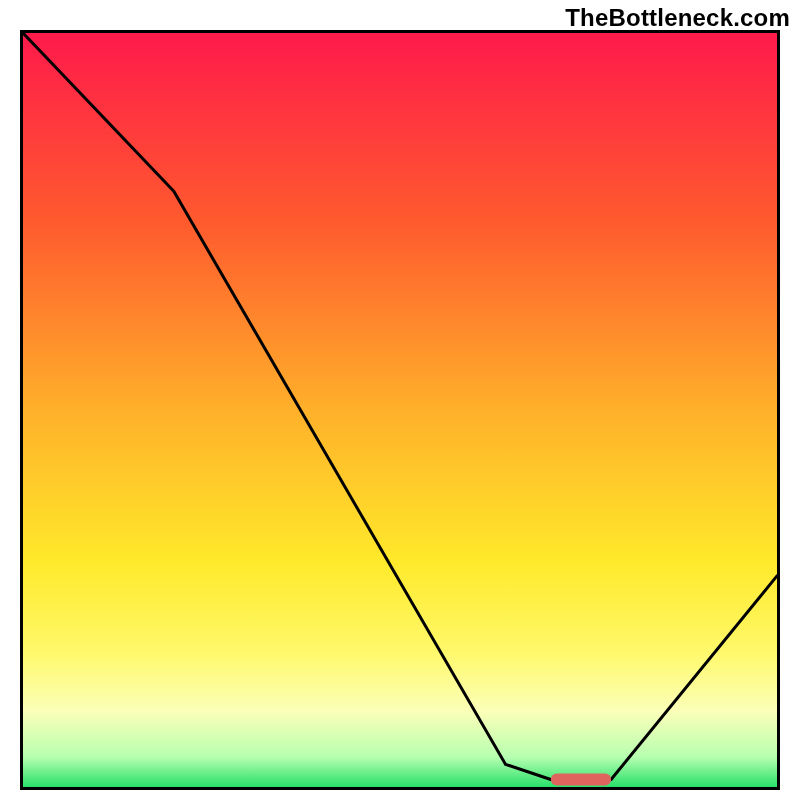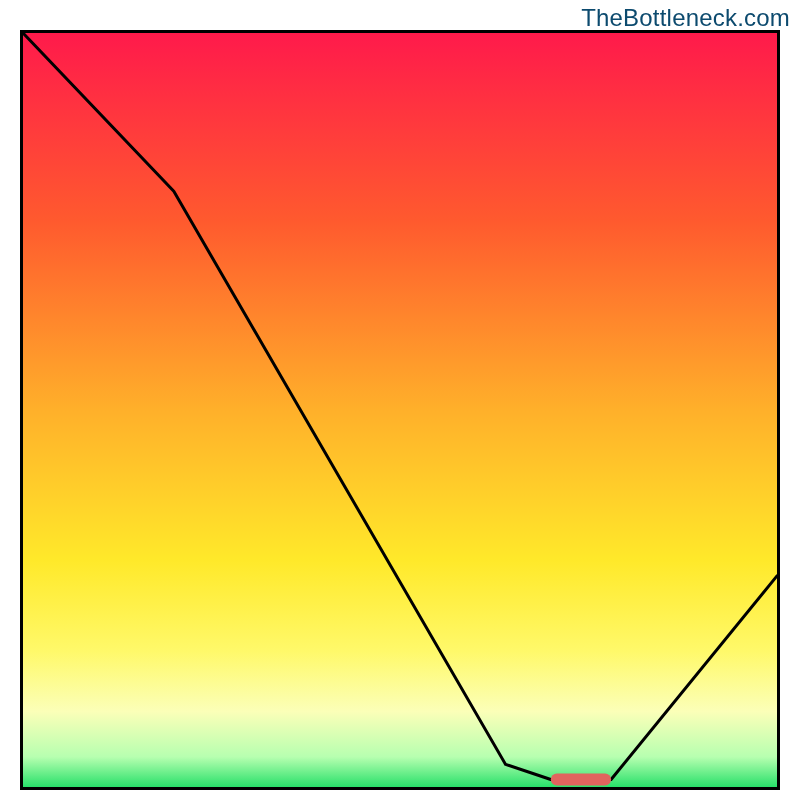--- a/index.html
+++ b/index.html
@@ -14,22 +14,22 @@
   .frame {
     position: relative;
     width: 800px;
     height: 800px;
   }
   .watermark {
     position: absolute;
     top: 4px;
     right: 10px;
     font-size: 24px;
-    font-weight: 400;
-    color: #0c4a6e;
+    font-weight: 700;
+    color: #000000;
     z-index: 10;
     letter-spacing: 0.2px;
   }
   svg {
     position: absolute;
     top: 30px;
     left: 20px;
   }
 </style>
 </head>

